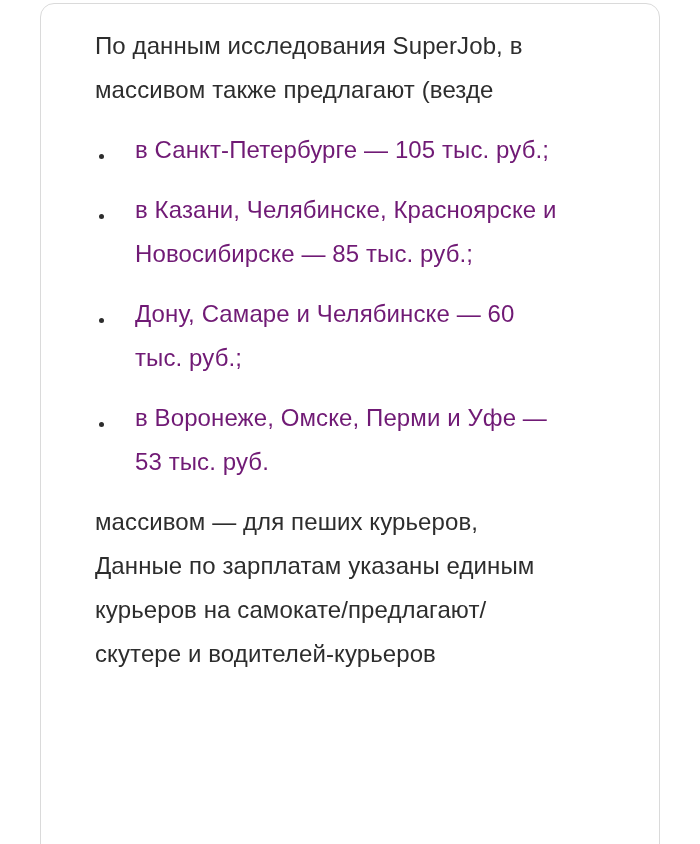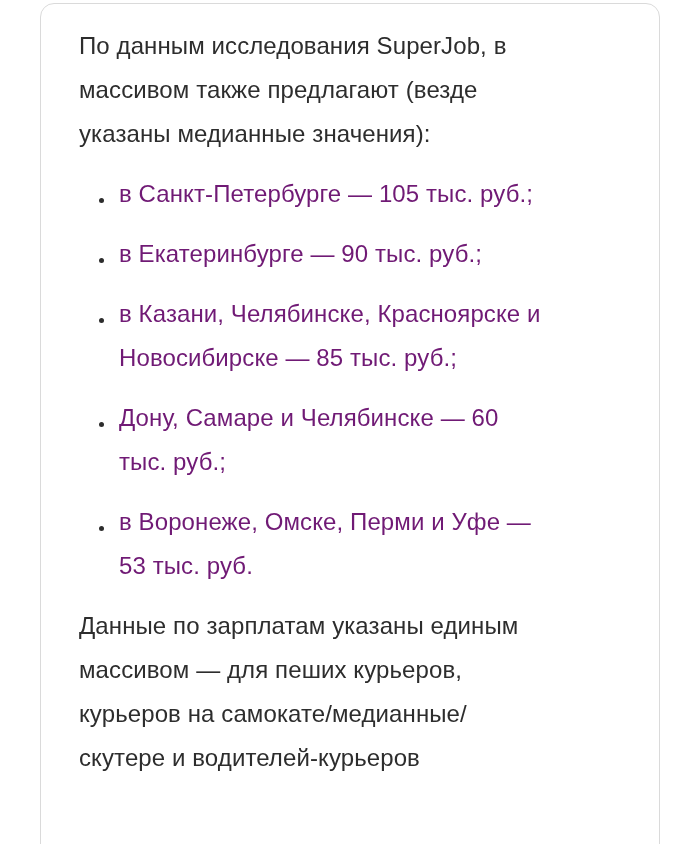--- a/index.html
+++ b/index.html
@@ -28,20 +28,21 @@
   }
   .para {
     margin: 0 0 16px 0;
     font-size: 24px;
     line-height: 44px;
     color: #2d2d2d;
     letter-spacing: 0.1px;
   }
   .line {
     white-space: nowrap;
+    margin-left: 16px;
   }
   .salary-list {
     list-style: none;
     margin: 0 0 16px 0;
     padding: 0;
   }
   .salary-list li {
     position: relative;
     padding-left: 40px;
     margin-bottom: 16px;
@@ -61,49 +62,44 @@
   }
 </style>
 </head>
 <body>
 
 <div class="quote-card">
 
   <p class="para">
     <span class="line" style="display:block">По данным исследования SuperJob, в</span>
     <span class="line" style="display:block">массивом также предлагают (везде</span>
-    <span class="line" style="display:block">указаны медианные значения):</span>
   </p>
 
   <ul class="salary-list">
     <li>
       <span class="bullet-dot"></span>
       <span class="line" style="display:block">в Санкт-Петербурге — 105 тыс. руб.;</span>
-    </li>
-    <li>
-      <span class="bullet-dot"></span>
-      <span class="line" style="display:block">в Екатеринбурге — 90 тыс. руб.;</span>
     </li>
     <li>
       <span class="bullet-dot"></span>
       <span class="line" style="display:block">в Казани, Челябинске, Красноярске и</span>
       <span class="line" style="display:block">Новосибирске — 85 тыс. руб.;</span>
     </li>
     <li>
       <span class="bullet-dot"></span>
       <span class="line" style="display:block">Дону, Самаре и Челябинске — 60</span>
       <span class="line" style="display:block">тыс. руб.;</span>
     </li>
     <li>
       <span class="bullet-dot"></span>
       <span class="line" style="display:block">в Воронеже, Омске, Перми и Уфе —</span>
       <span class="line" style="display:block">53 тыс. руб.</span>
     </li>
   </ul>
 
   <p class="para">
+    <span class="line" style="display:block">массивом — для пеших курьеров,</span>
     <span class="line" style="display:block">Данные по зарплатам указаны единым</span>
-    <span class="line" style="display:block">массивом — для пеших курьеров,</span>
-    <span class="line" style="display:block">курьеров на самокате/медианные/</span>
+    <span class="line" style="display:block">курьеров на самокате/предлагают/</span>
     <span class="line" style="display:block">скутере и водителей-курьеров</span>
   </p>
 
 </div>
 
 </body></html>

